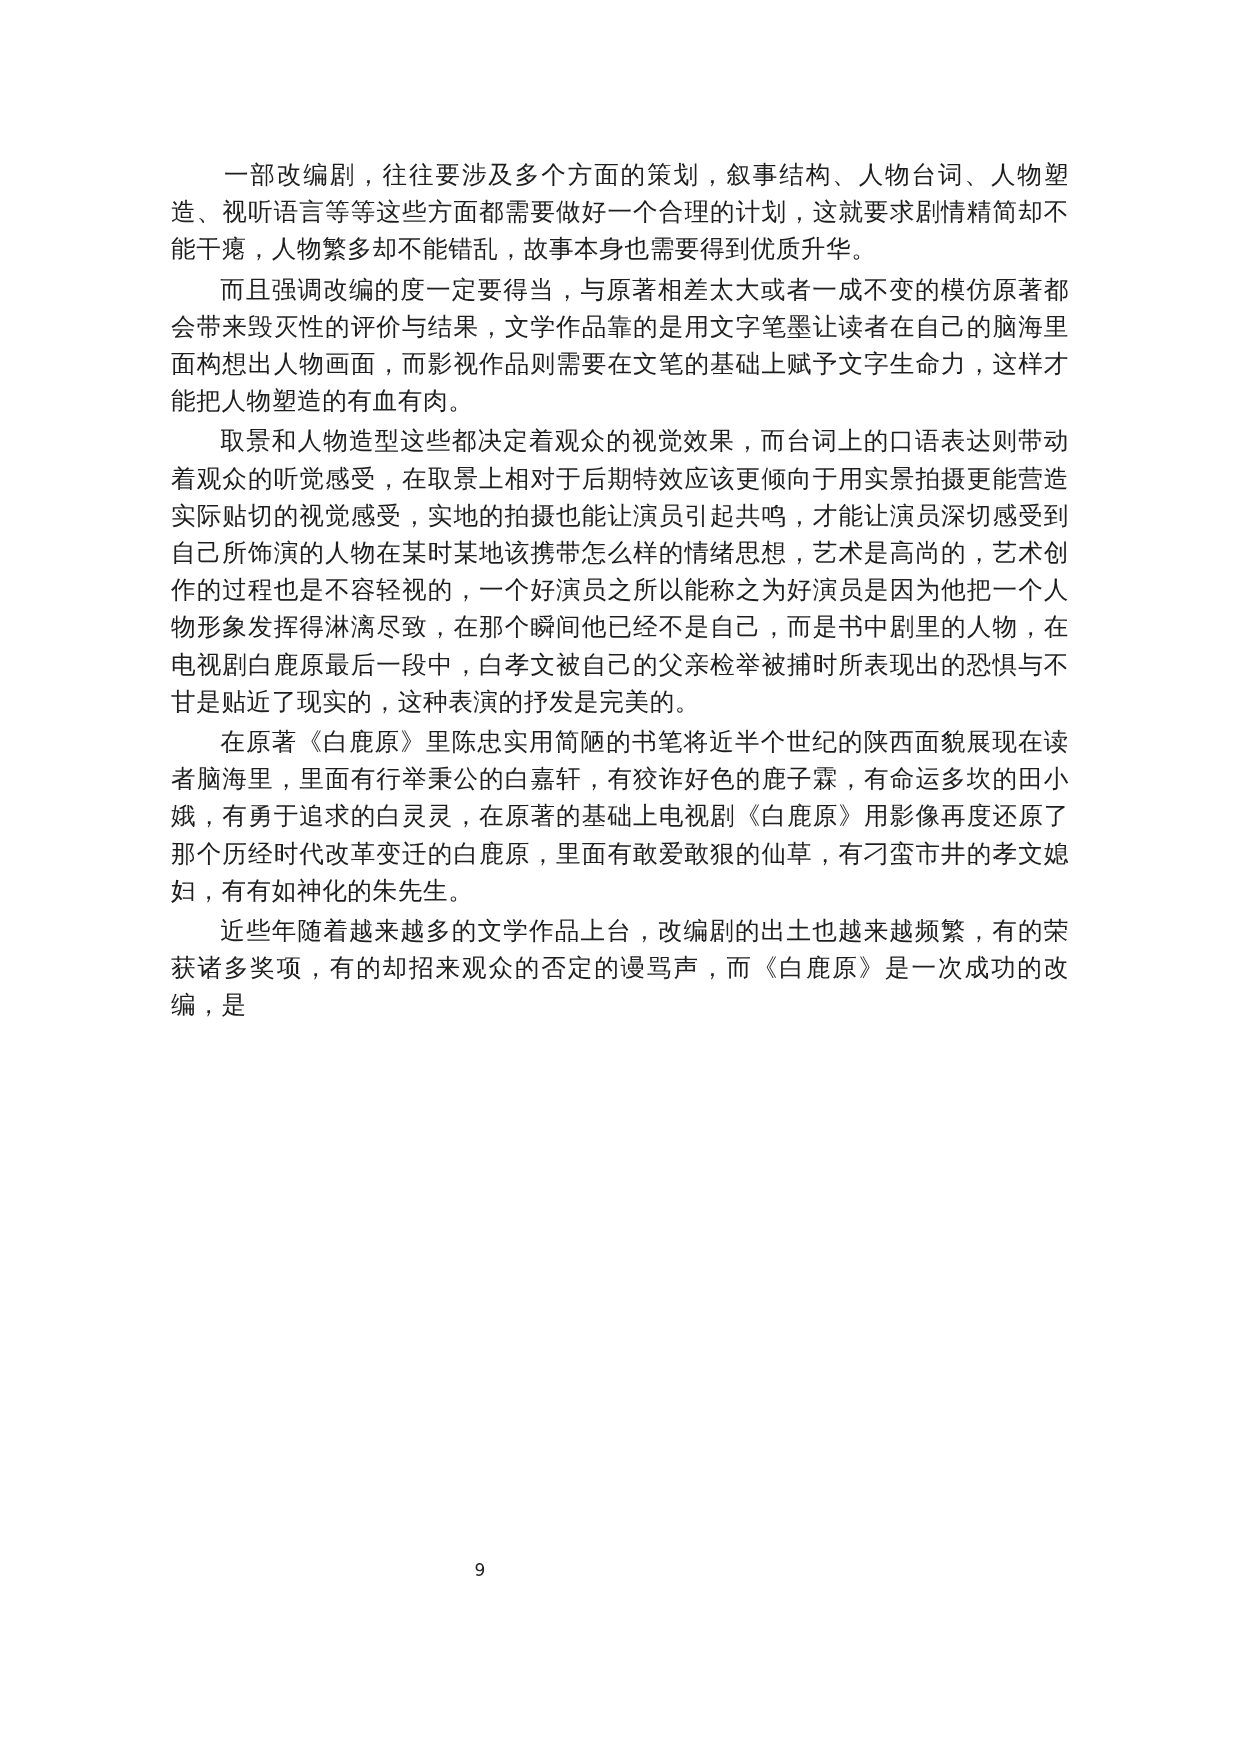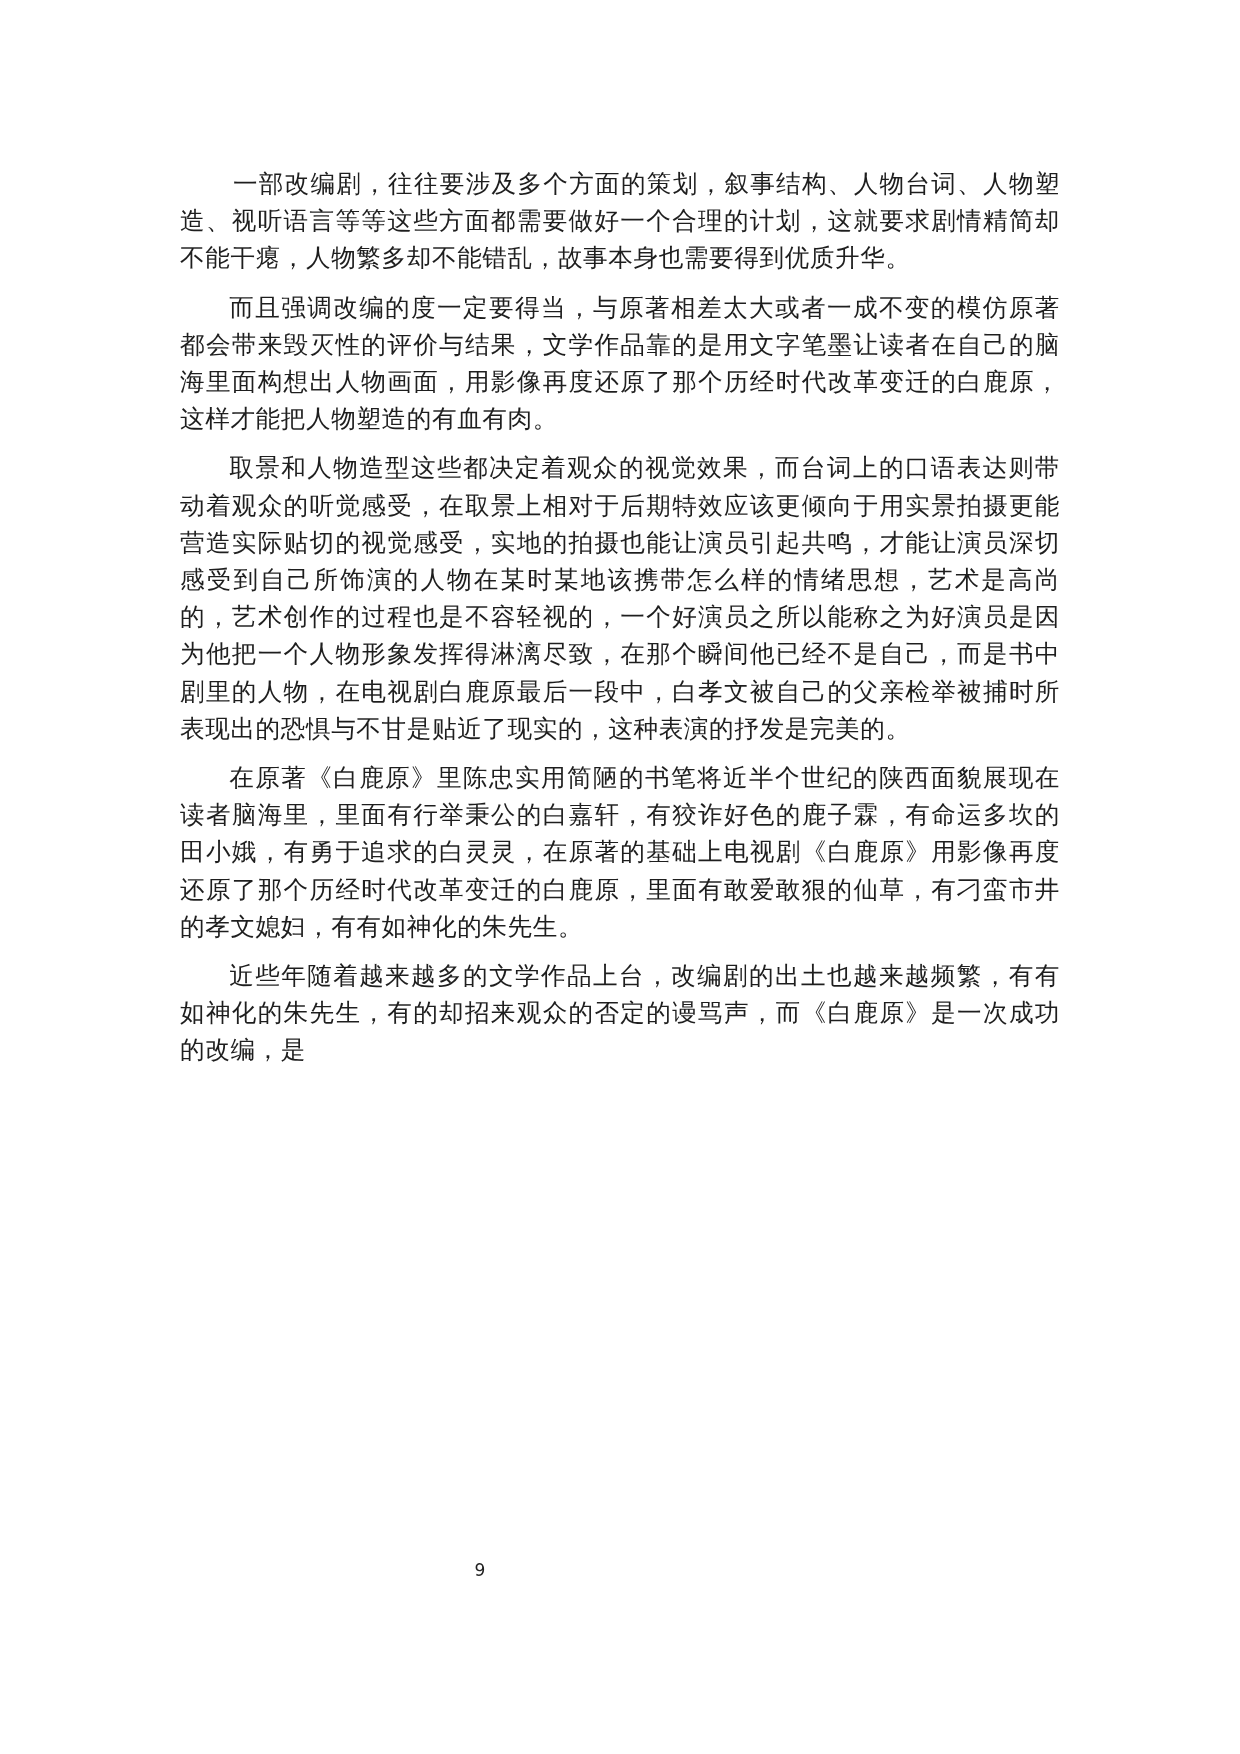--- a/index.html
+++ b/index.html
@@ -23,21 +23,21 @@
       height: 1754px;
       background: #ffffff;
     }
     .body-text {
       position: absolute;
       left: 168px;
       top: 153px;
       width: 904px;
     }
     .para {
-      margin: 12px;
+      margin: 3px;
       font-size: 24.6px;
       line-height: 37.2px;
       letter-spacing: 0.6px;
       text-align: justify;
       text-indent: 2em;
       word-break: break-all;
       color: #1e1e1e;
     }
     .para.first {
       text-indent: 2.15em;
@@ -52,19 +52,19 @@
       font-size: 17px;
       color: #222222;
     }
   </style>
 </head>
 <body>
 
 <div class="page">
   <div class="body-text">
     <p class="para first">一部改编剧，往往要涉及多个方面的策划，叙事结构、人物台词、人物塑造、视听语言等等这些方面都需要做好一个合理的计划，这就要求剧情精简却不能干瘪，人物繁多却不能错乱，故事本身也需要得到优质升华。</p>
-    <p class="para">而且强调改编的度一定要得当，与原著相差太大或者一成不变的模仿原著都会带来毁灭性的评价与结果，文学作品靠的是用文字笔墨让读者在自己的脑海里面构想出人物画面，用影像再度还原了那个历经时代改革变迁的白鹿原，这样才能把人物塑造的有血有肉。</p>
+    <p class="para">而且强调改编的度一定要得当，与原著相差太大或者一成不变的模仿原著都会带来毁灭性的评价与结果，文学作品靠的是用文字笔墨让读者在自己的脑海里面构想出人物画面，而影视作品则需要在文笔的基础上赋予文字生命力，这样才能把人物塑造的有血有肉。</p>
     <p class="para">取景和人物造型这些都决定着观众的视觉效果，而台词上的口语表达则带动着观众的听觉感受，在取景上相对于后期特效应该更倾向于用实景拍摄更能营造实际贴切的视觉感受，实地的拍摄也能让演员引起共鸣，才能让演员深切感受到自己所饰演的人物在某时某地该携带怎么样的情绪思想，艺术是高尚的，艺术创作的过程也是不容轻视的，一个好演员之所以能称之为好演员是因为他把一个人物形象发挥得淋漓尽致，在那个瞬间他已经不是自己，而是书中剧里的人物，在电视剧白鹿原最后一段中，白孝文被自己的父亲检举被捕时所表现出的恐惧与不甘是贴近了现实的，这种表演的抒发是完美的。</p>
     <p class="para">在原著《白鹿原》里陈忠实用简陋的书笔将近半个世纪的陕西面貌展现在读者脑海里，里面有行举秉公的白嘉轩，有狡诈好色的鹿子霖，有命运多坎的田小娥，有勇于追求的白灵灵，在原著的基础上电视剧《白鹿原》用影像再度还原了那个历经时代改革变迁的白鹿原，里面有敢爱敢狠的仙草，有刁蛮市井的孝文媳妇，有有如神化的朱先生。</p>
-    <p class="para">近些年随着越来越多的文学作品上台，改编剧的出土也越来越频繁，有有如神化的朱先生，有的却招来观众的否定的谩骂声，而《白鹿原》是一次成功的改编，是</p>
+    <p class="para">近些年随着越来越多的文学作品上台，改编剧的出土也越来越频繁，有的荣获诸多奖项，有的却招来观众的否定的谩骂声，而《白鹿原》是一次成功的改编，是</p>
   </div>
   <div class="page-number">9</div>
 </div>
 
 </body></html>

